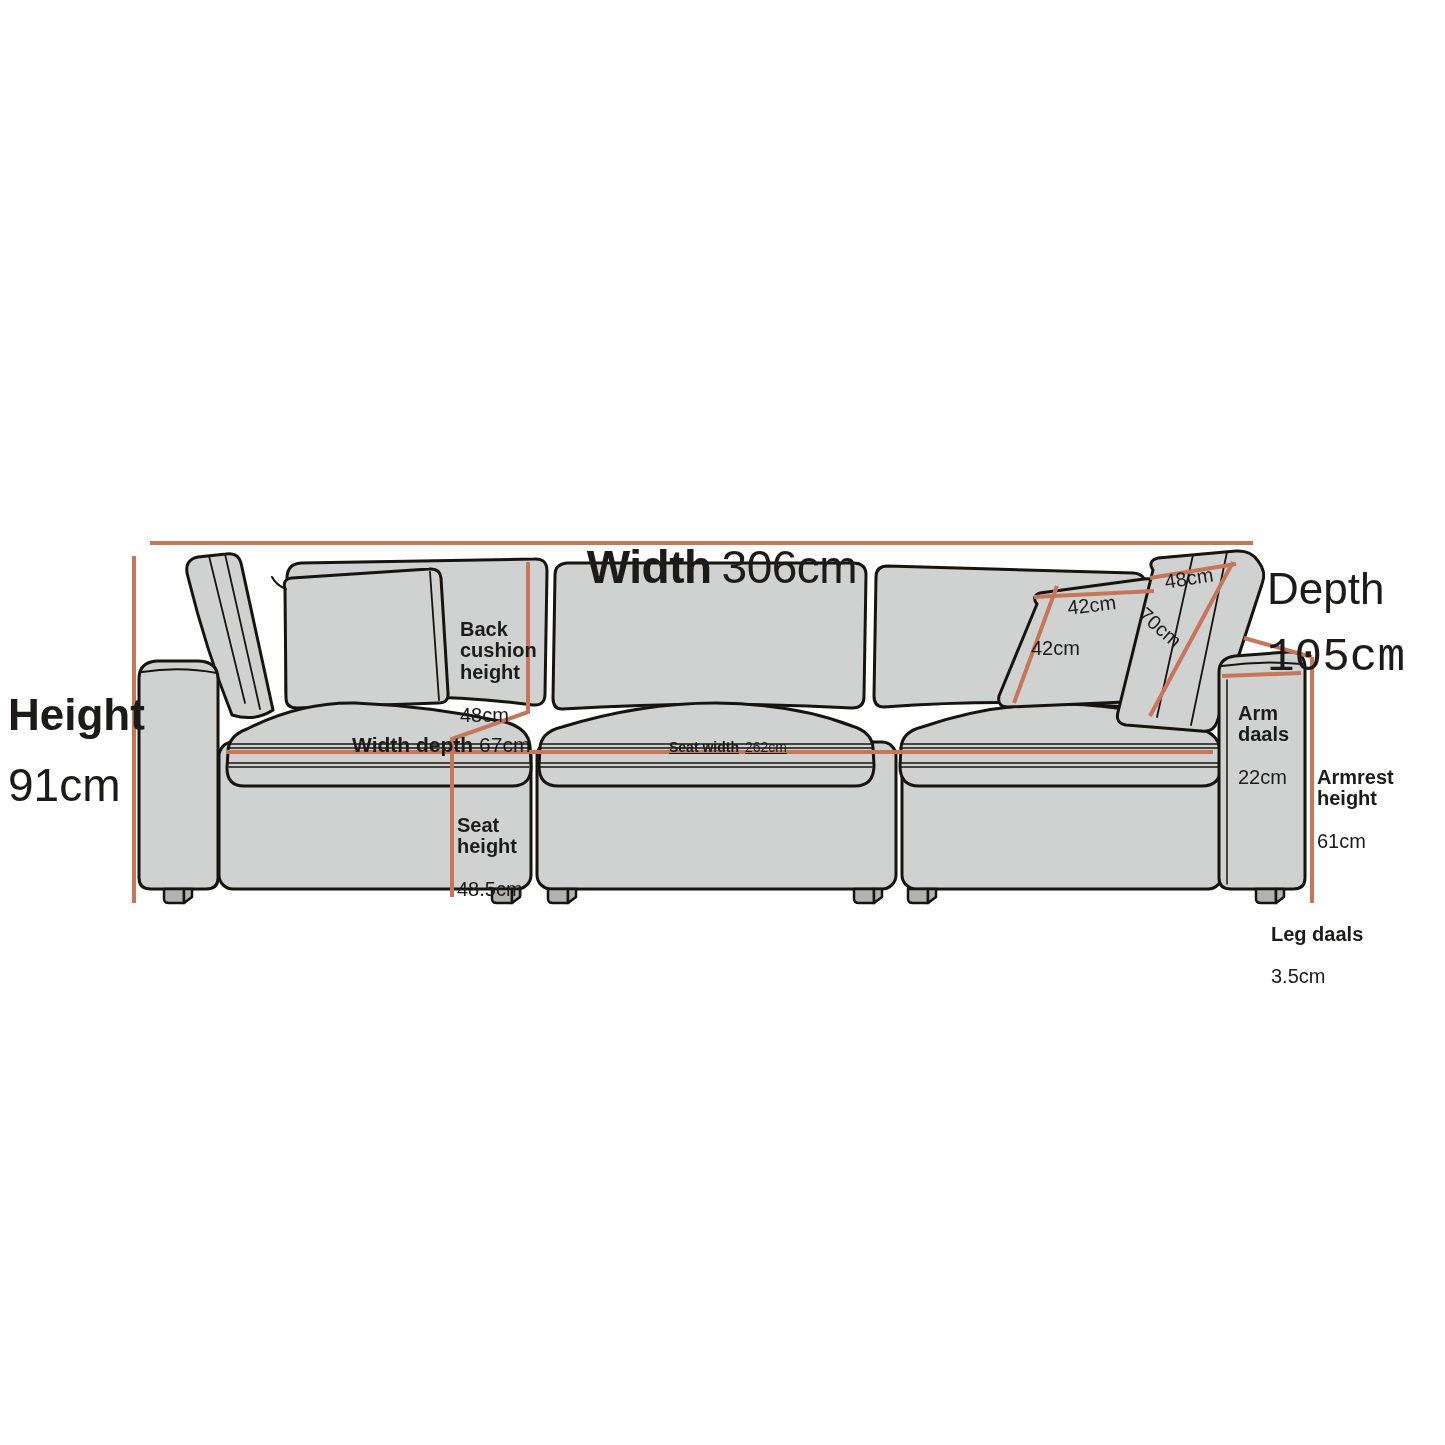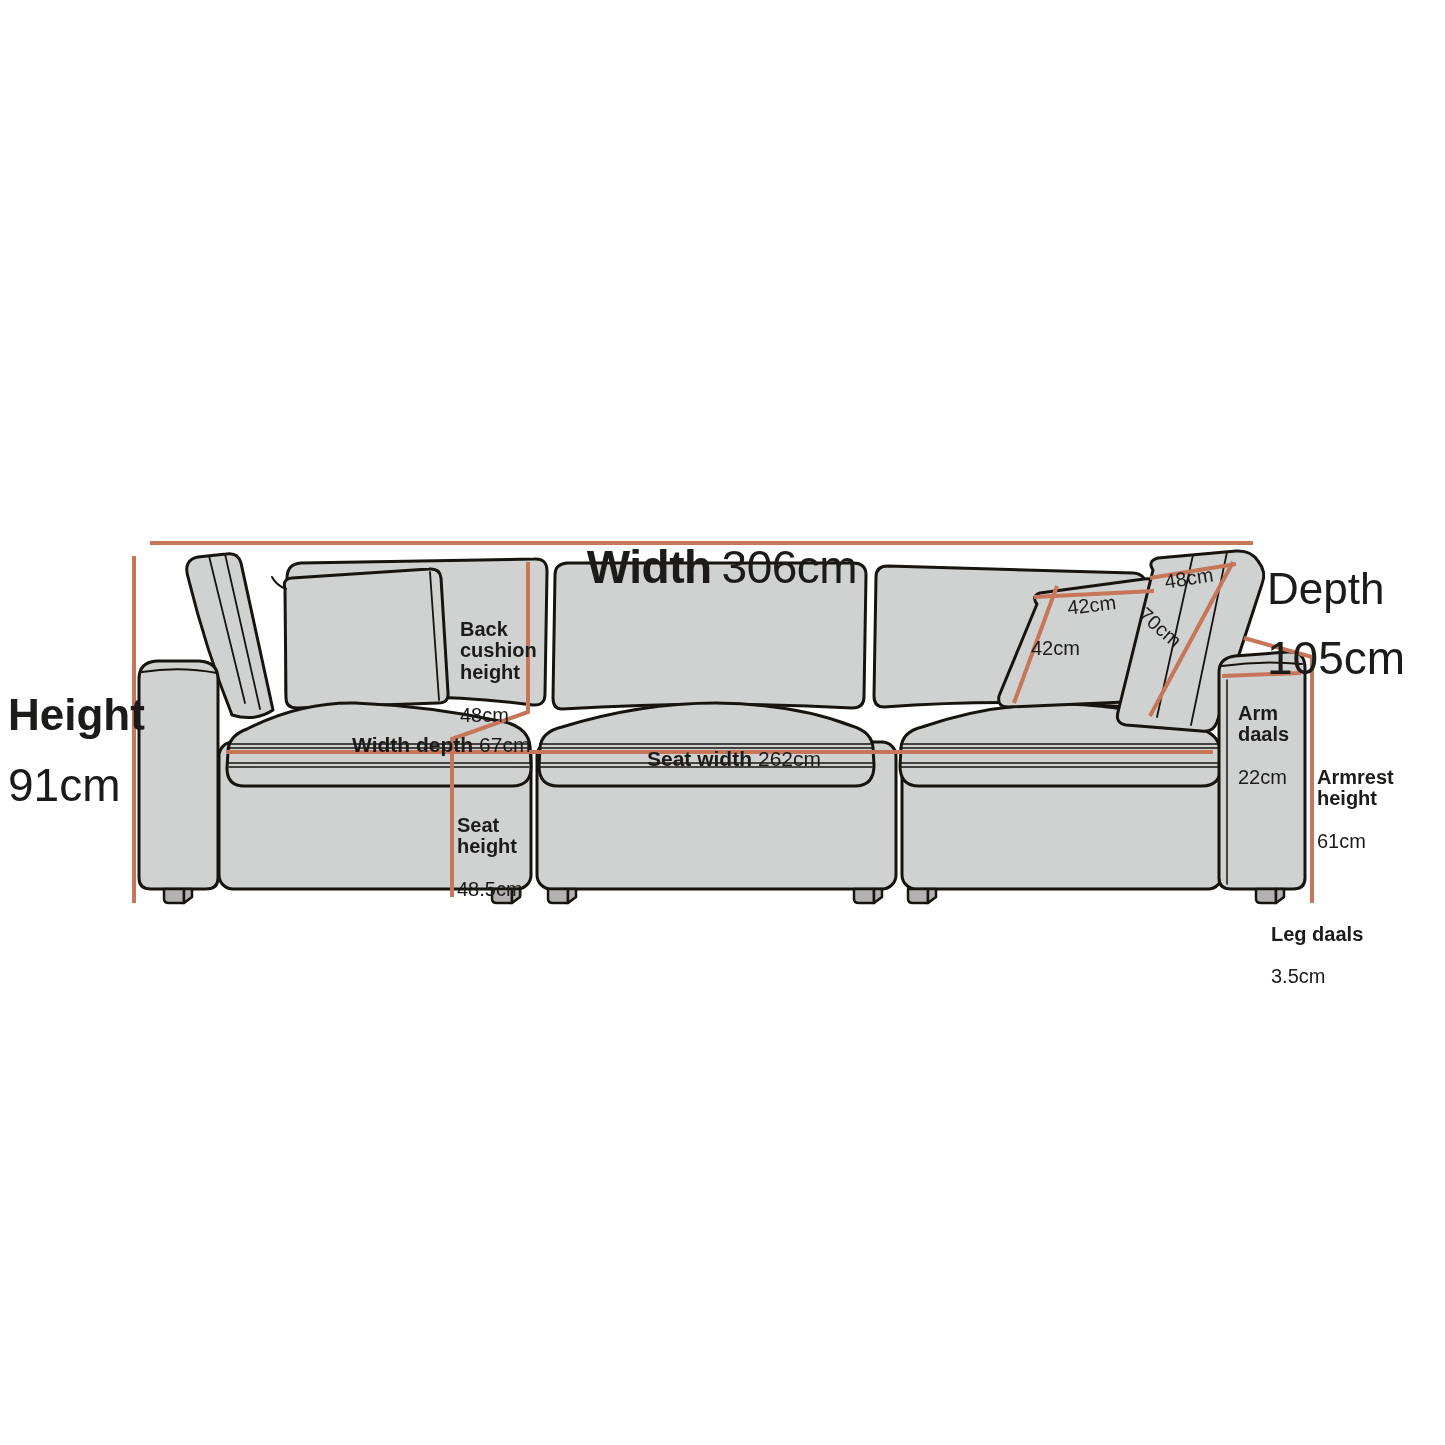--- a/index.html
+++ b/index.html
@@ -10,30 +10,30 @@
   .canvas svg{position:absolute;left:0;top:0;}
   .lab{position:absolute;white-space:pre-line;}
   .big-title{font-size:46px;line-height:50px;letter-spacing:-0.5px;}
   .big-title .lbl{font-weight:700;}
   .big-title .val{font-weight:400;margin-left:10px;}
   .stack .lbl{display:block;font-weight:700;}
   .stack .val{display:block;font-weight:400;}
   .width-title{left:480px;top:492px;width:484px;text-align:center;}
   .depth-title{left:1267px;top:546px;}
   .depth-title .lbl{display:block;font-size:44px;line-height:50px;font-weight:400;}
-  .depth-title .val{display:block;font-size:46px;line-height:52px;font-weight:400;}
+  .depth-title .val{display:block;font-size:46px;line-height:52px;font-weight:400;font-family:Liberation Mono, monospace;}
   .height-title{left:8px;top:672px;}
   .height-title .lbl{display:block;font-size:44px;line-height:50px;font-weight:700;}
   .height-title .val{display:block;font-size:46px;line-height:54px;font-weight:400;}
   .small{font-size:20px;line-height:21.5px;}
   .inline .lbl{font-weight:700;margin-right:6px;}
   .inline .val{font-weight:400;}
   .bch{left:460px;top:597px;}
   .sd{left:352px;top:709px;font-size:21px;}
-  .sw{left:647px;top:723px;font-size:21px;}
+  .sw{left:669px;top:723px;font-size:14px;text-decoration:underline;}
   .sh{left:457px;top:793px;}
   .aw{left:1238px;top:681px;}
   .ah{left:1317px;top:745px;}
   .lh{left:1271px;top:903px;font-size:20px;line-height:21px;}
   .dim{position:absolute;font-size:20px;font-weight:400;}
   .d48{left:1163px;top:571px;transform:rotate(-9deg);transform-origin:left top;}
   .d42a{left:1066px;top:597px;transform:rotate(-7deg);transform-origin:left top;}
   .d42b{left:1031px;top:637px;}
   .d70{left:1149px;top:603px;transform:rotate(41deg);transform-origin:left top;}
   .logo{position:absolute;left:1098px;top:1262px;font-size:108px;font-weight:700;

